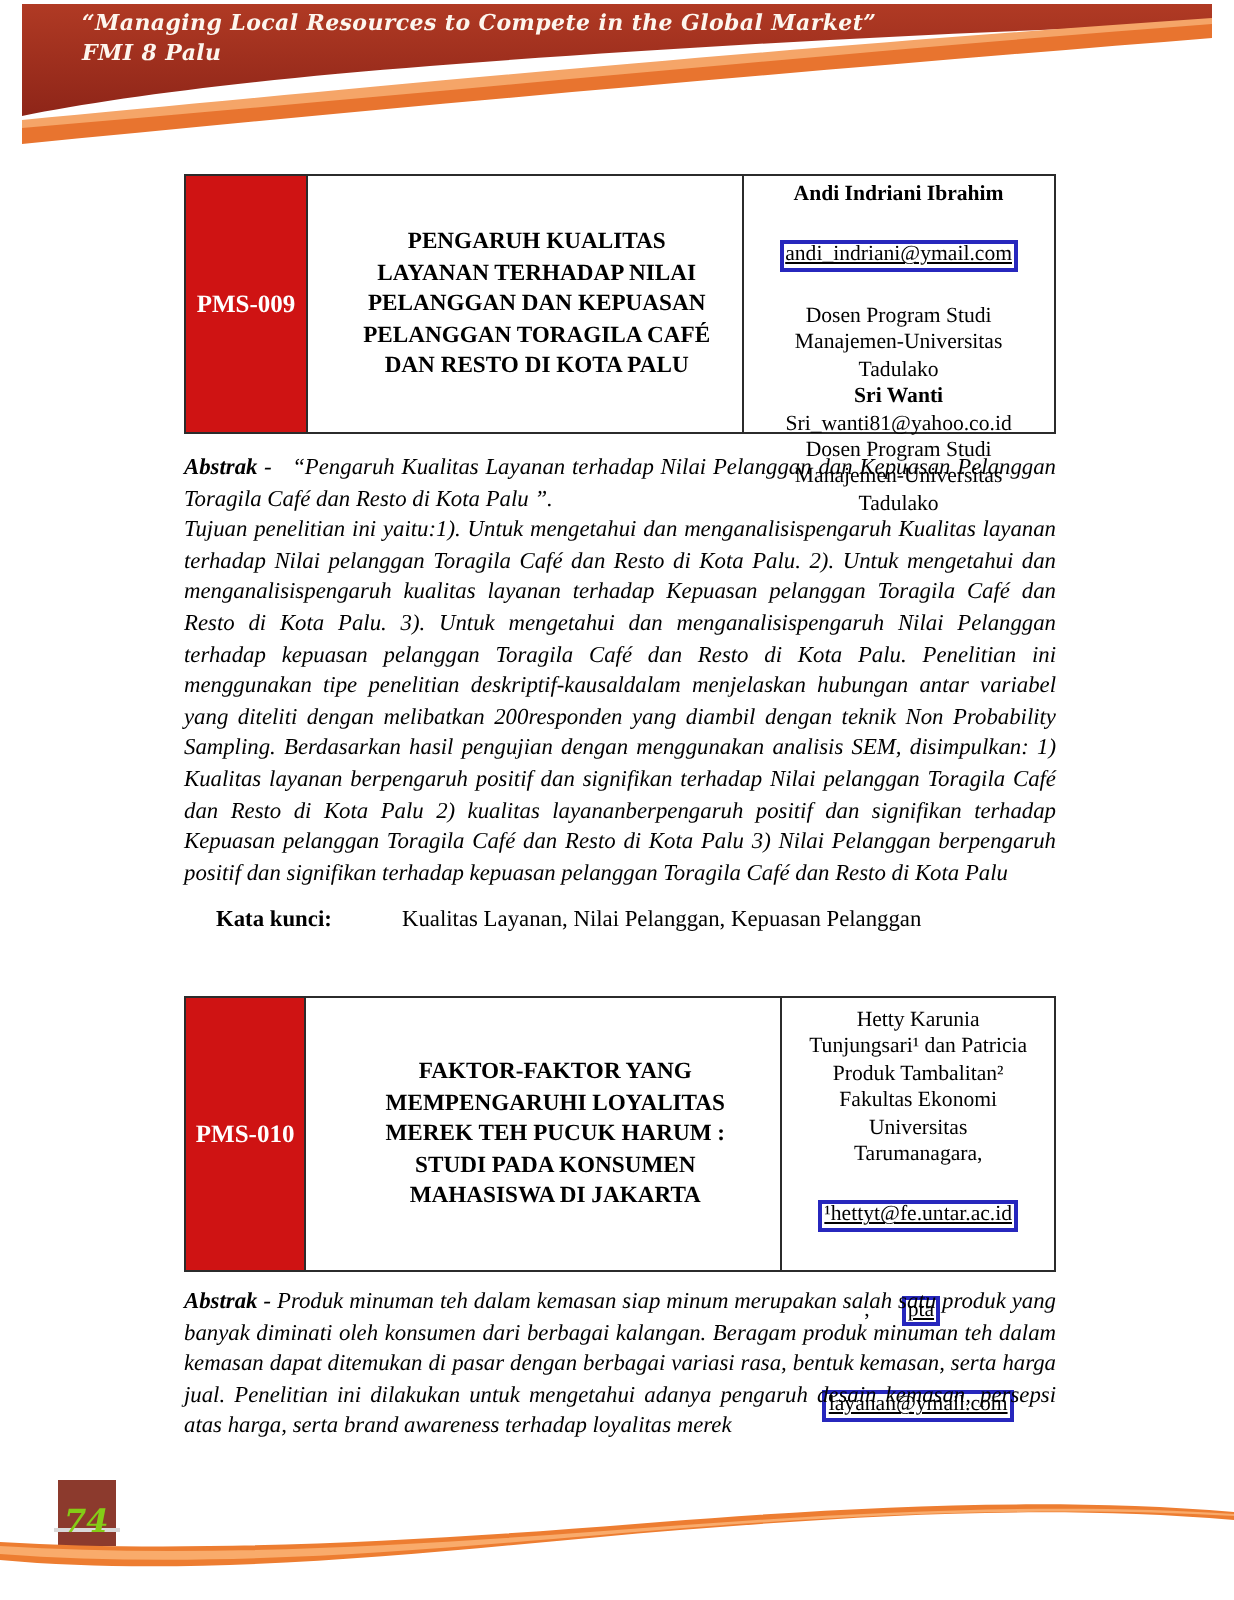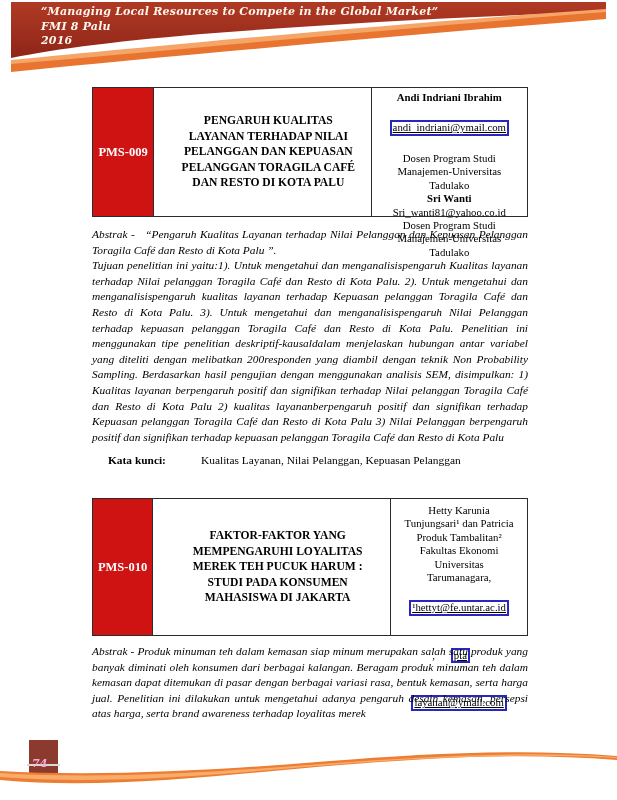--- a/index.html
+++ b/index.html
@@ -18,27 +18,27 @@
         display:flex;align-items:center;justify-content:center;border-right:1.4px solid #2b2b2b;}
   .cell.title{display:flex;align-items:center;justify-content:center;text-align:center;
         font-weight:bold;font-size:11.6px;line-height:15.5px;padding:6px 10px;border-right:1.4px solid #2b2b2b;margin-left:12px;}
   .cell.authors{text-align:center;font-size:10.8px;line-height:13.4px;padding:3px 2px;flex:1;}
   .cell.authors .b{font-weight:bold;}
   .linkbox{display:inline-block;border:2px solid #2727bd;padding:0 1px;margin:16px;line-height:11.5px;}
   .u{text-decoration:underline;}
   
   .abstract{position:absolute;left:92px;width:436px;font-style:italic;font-size:11.4px;
         line-height:15.6px;text-align:justify;}
-  .abstract .b{font-weight:normal;}
+  .abstract .b{font-weight:bold;}
   .kwline{position:absolute;left:108px;width:436px;display:flex;font-size:11.4px;}
   .kwline .lab{font-weight:bold;width:93px;flex:none;}
   
   .pagebox{position:absolute;left:29px;top:740px;width:29px;height:33px;background:#8c3a2d;}
-  .pagenum{position:absolute;left:3px;bottom:3px;color:#f9a8d4;font-weight:bold;font-style:italic;
-        font-size:11px;font-family:"DejaVu Serif", serif;}
+  .pagenum{position:absolute;left:3px;bottom:3px;color:#84cc16;font-weight:bold;font-style:italic;
+        font-size:16px;font-family:"DejaVu Serif", serif;}
   .pageline{position:absolute;left:-2px;bottom:7px;width:33px;height:2px;background:#d9d9d9;}
   .footwave{position:absolute;left:0;top:744px;}
 </style>
 </head>
 <body>
 
 <div class="page">
 
   <div class="banner">
     <svg width="617" height="82" viewBox="0 0 617 82">
@@ -48,21 +48,20 @@
           <stop offset="1" stop-color="#8e2518"></stop>
         </linearGradient>
       </defs>
       <path d="M11,2 L606,2 L606,12 C470,16 330,24 215,33 C125,40 55,49 11,58 Z" fill="url(#redg)"></path>
       <path d="M11,63 C150,50 340,30 606,11 L606,19 C420,34 200,53 11,72 Z" fill="#e8742f"></path>
       <path d="M11,60 C160,46 360,26 606,9 L606,12 C420,26 200,48 11,64 Z" fill="#f5a568"></path>
     </svg>
     <div class="banner-text">
       <div>“Managing Local Resources to Compete in the Global Market”</div>
       <div>FMI 8 Palu</div>
-      <div>2016</div>
     </div>
   </div>
 
   <div class="ptable" style="top:87px;height:130px;">
     <div class="cell code" style="width:70px;">PMS-009</div>
     <div class="cell title" style="width:233px;">PENGARUH KUALITAS LAYANAN TERHADAP NILAI PELANGGAN DAN KEPUASAN PELANGGAN TORAGILA CAFÉ DAN RESTO DI KOTA PALU</div>
     <div class="cell authors">
       <div class="b">Andi Indriani Ibrahim</div>
       <div><span class="linkbox u">andi_indriani@ymail.com</span></div>
       <div>Dosen Program Studi</div>

